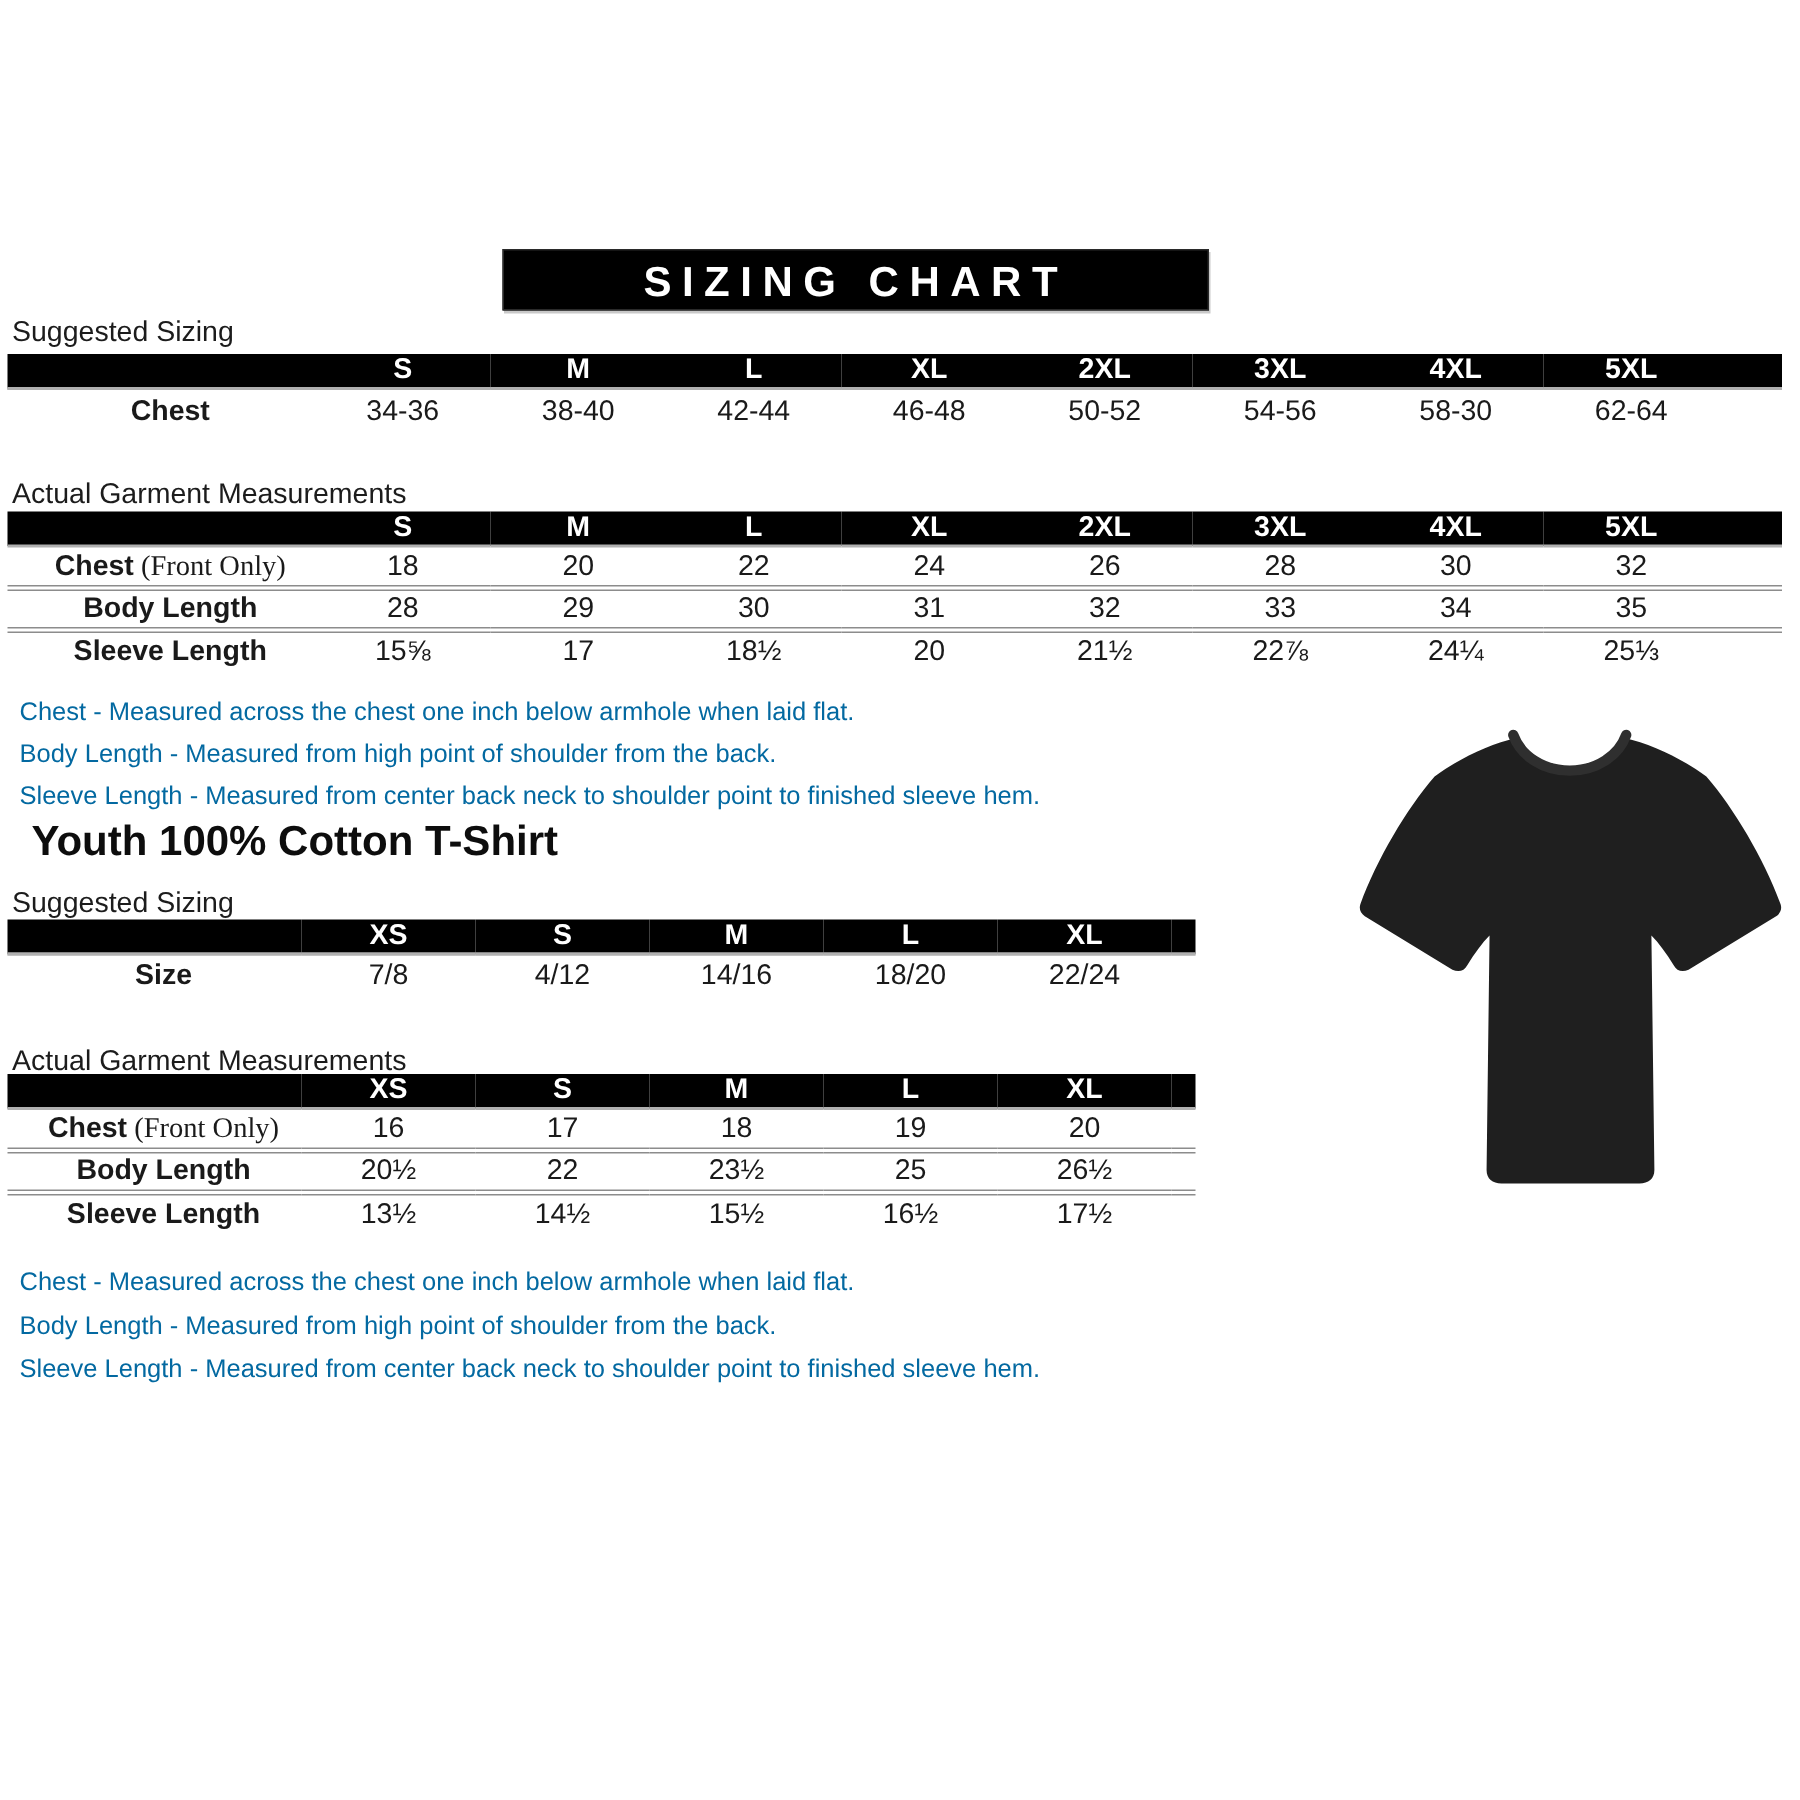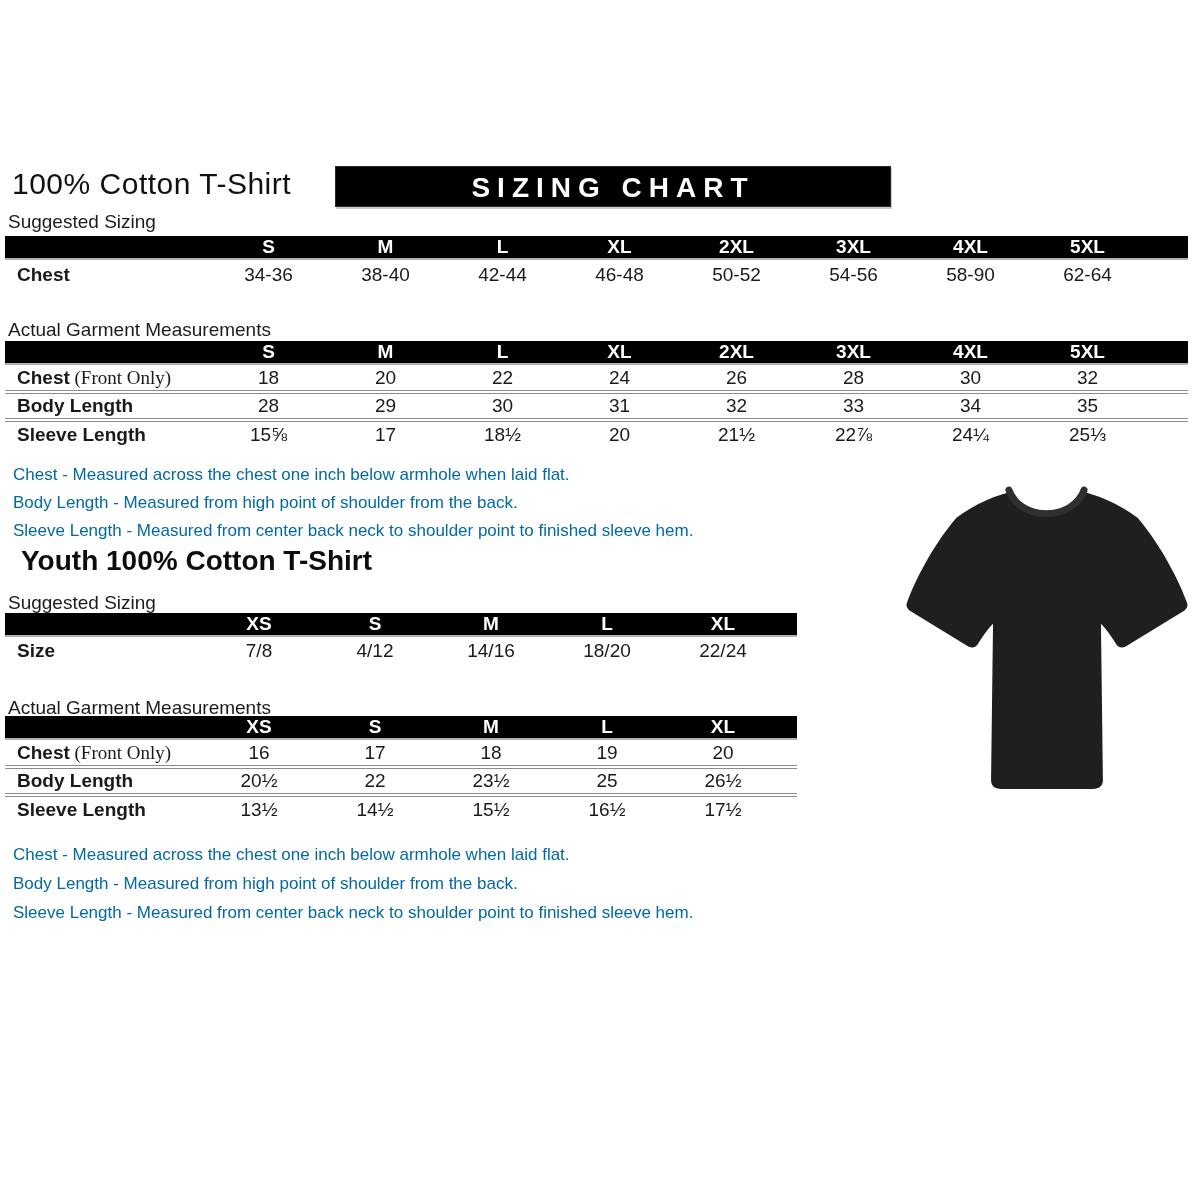--- a/index.html
+++ b/index.html
@@ -13,21 +13,21 @@
     overflow: hidden;
   }
   .abs { position: absolute; }
 
   .main-title {
     left: 12px; top: 167px;
     font-size: 30px; font-weight: 400; color: #111;
     letter-spacing: 0.5px;
   }
   .banner {
-    left: 335px; top: 166px; width: 556px; height: 41px;
+    left: 335px; top: 166px; width: 471px; height: 41px;
     background: var(--bar, #000);
     color: var(--bar_text, #fff);
     font-size: 28px; font-weight: 700; letter-spacing: 7px;
     text-align: center; line-height: 41px;
     border: 1px solid #2a2a2a;
     box-shadow: 1px 2px 0 #c9c9c9;
   }
   .section-label { font-size: 19px; color: #1c1c1c; }
 
   table.size-table {
@@ -44,42 +44,41 @@
     border-bottom: 2px solid #b0b0b0;
   }
   table.size-table td,
   table.size-table th.rowlabel {
     font-size: 19px; color: #1a1a1a;
     text-align: center; height: 28px;
     padding: 0; vertical-align: middle;
     white-space: nowrap;
   }
   table.size-table th.rowlabel {
-    text-align: left; padding-left: 12px; font-weight: 700;
+    text-align: center; padding-left: 12px; font-weight: 700;
   }
   table.size-table .suffix { font-weight: 400; font-family: Liberation Serif, serif; }
   table.size-table tbody tr:not(:first-child) td,
   table.size-table tbody tr:not(:first-child) th {
     border-top: 4px double var(--separator, #8c8c8c);
   }
   #adult-suggested-table tbody td, #adult-suggested-table tbody th { height: 31px; }
 
   .notes { font-size: 17px; color: #0369a1; line-height: 28px; }
   .notes-bottom { line-height: 29px; }
 
   .youth-title { font-size: 28px; font-weight: 700; color: #0d0d0d; }
 
   .tshirt-wrap { left: 897px; top: 478px; width: 297px; height: 322px; }
 </style>
 </head>
 <body>
 
 <div class="page">
 
-  <div class="abs main-title">100% Cotton T-Shirt</div>
 
   <div class="abs banner">
     <span>SIZING CHART</span>
   </div>
 
   <div class="abs section-label" style="left:8px; top:211px;">Suggested Sizing</div>
 
   <table id="adult-suggested-table" class="size-table" style="left:5px; top:236px; width:1183px;">
       <colgroup>
         <col style="width: 205px;">
@@ -109,21 +108,21 @@
       </thead>
       <tbody>
         <tr>
           <th class="rowlabel"><b>Chest</b></th>
           <td>34-36</td>
           <td>38-40</td>
           <td>42-44</td>
           <td>46-48</td>
           <td>50-52</td>
           <td>54-56</td>
-          <td>58-90</td>
+          <td>58-30</td>
           <td>62-64</td>
           <td></td>
         </tr>
       </tbody>
     </table>
 
   <div class="abs section-label" style="left:8px; top:319px;">Actual Garment Measurements</div>
 
   <table id="adult-actual-table" class="size-table" style="left:5px; top:341px; width:1183px;">
       <colgroup>

